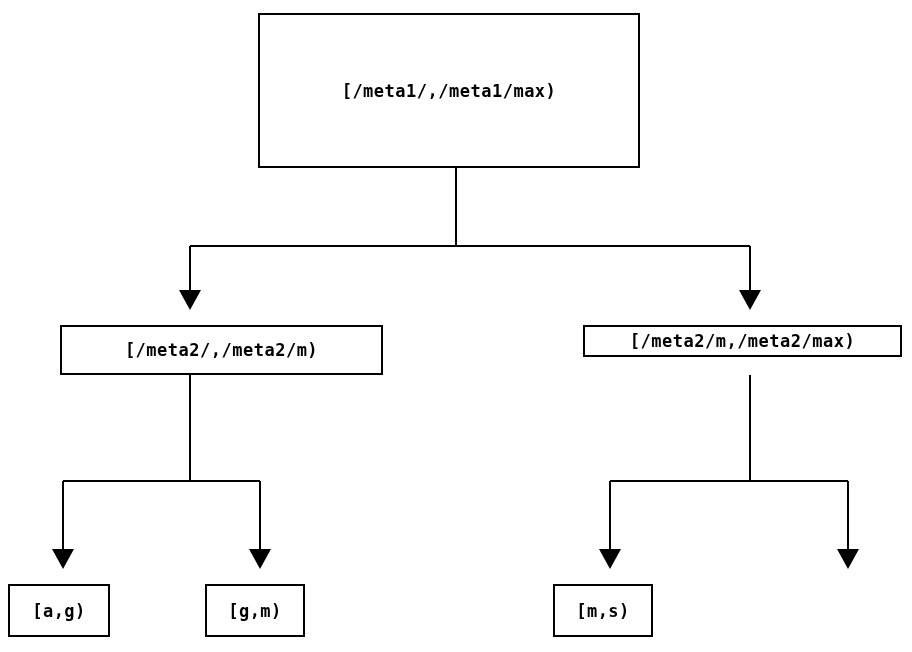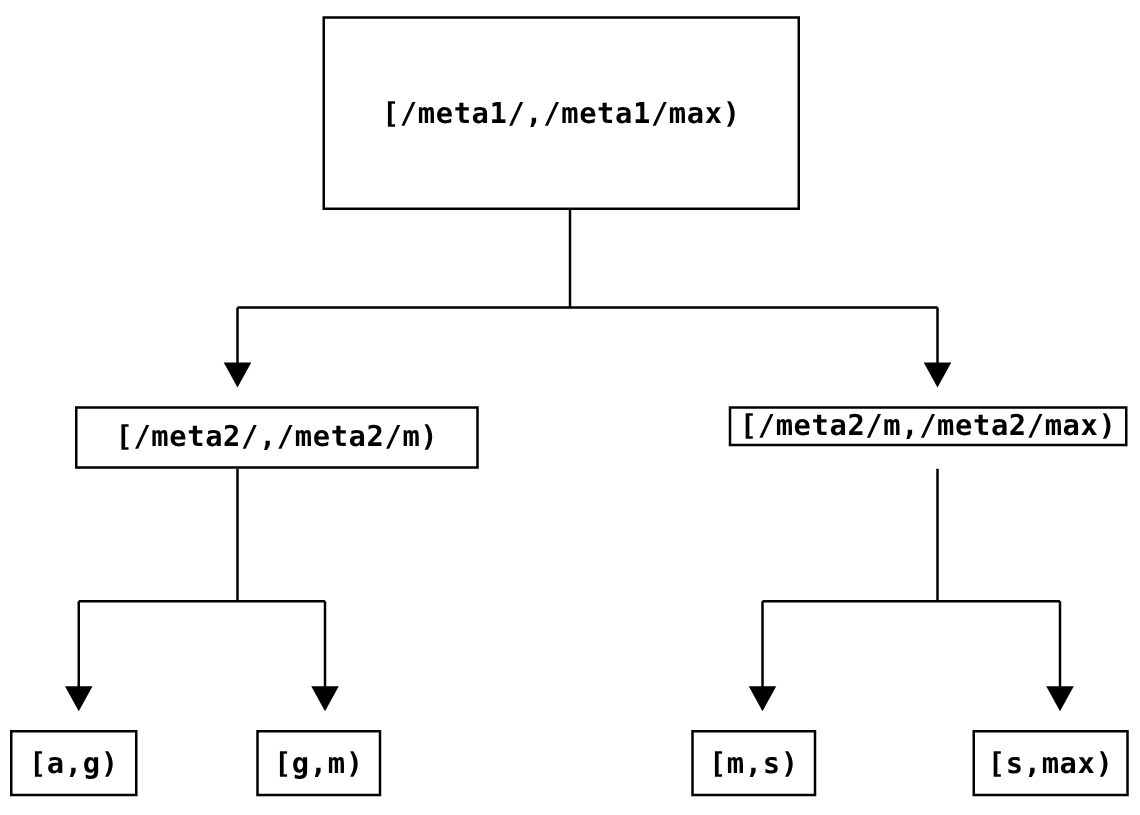--- a/index.html
+++ b/index.html
@@ -24,21 +24,21 @@
   .node {
     position: absolute;
     box-sizing: border-box;
     border: 2px solid #000000;
     background: #ffffff;
     display: flex;
     align-items: center;
     justify-content: center;
     font-family: "DejaVu Sans Mono", "Liberation Mono", monospace;
     font-weight: bold;
-    font-size: 23px;
+    font-size: 17px;
     color: #000000;
     white-space: nowrap;
     letter-spacing: 0.5px;
   }
   .n-root  { left: 258px; top: 13px;  width: 382px; height: 155px; }
   .n-left  { left: 22px;  top: 325px; width: 323px; height: 50px; margin-left: 38px;  }
   .n-right { left: 583px; top: 325px; width: 319px; height: 32px;  }
   .n-ag    { left: 8px;   top: 584px; width: 102px; height: 53px;  }
   .n-gm    { left: 205px; top: 584px; width: 100px; height: 53px;  }
   .n-ms    { left: 553px; top: 584px; width: 100px; height: 53px;  }
@@ -73,15 +73,14 @@
       <polygon points="837,549 859,549 848,569"></polygon>
     </g>
   </svg>
 
   <div class="node n-root">[/meta1/,/meta1/max)</div>
   <div class="node n-left">[/meta2/,/meta2/m)</div>
   <div class="node n-right">[/meta2/m,/meta2/max)</div>
   <div class="node n-ag">[a,g)</div>
   <div class="node n-gm">[g,m)</div>
   <div class="node n-ms">[m,s)</div>
-  <div class="node n-smax">[s,max)</div>
 
 </div>
 
 </body></html>

